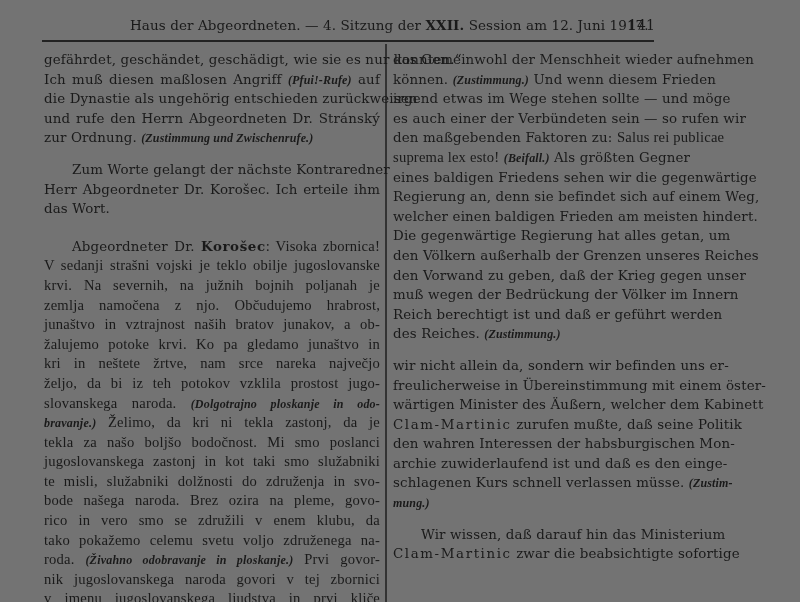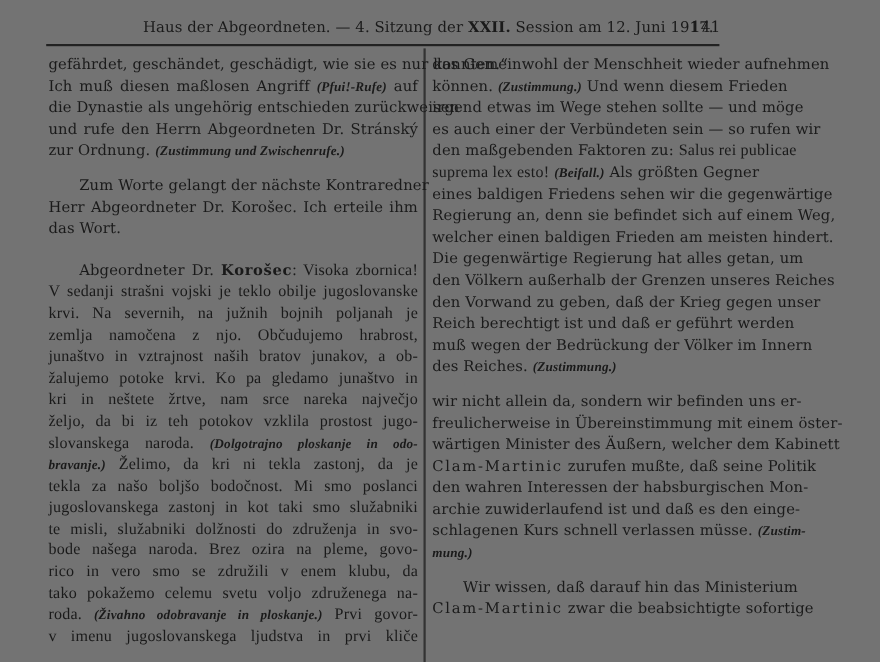--- a/index.html
+++ b/index.html
@@ -164,39 +164,40 @@
     <span class="line roman">željo, da bi iz teh potokov vzklila prostost jugo-</span>
     <span class="line roman"><span>slovanskega naroda.</span> <span class="stage">(Dolgotrajno ploskanje in odo-</span></span>
     <span class="line roman"><span class="stage">bravanje.)</span> <span>Želimo, da kri ni tekla zastonj, da je</span></span>
     <span class="line roman">tekla za našo boljšo bodočnost. Mi smo poslanci</span>
     <span class="line roman">jugoslovanskega zastonj in kot taki smo služabniki</span>
     <span class="line roman">te misli, služabniki dolžnosti do združenja in svo-</span>
     <span class="line roman">bode našega naroda. Brez ozira na pleme, govo-</span>
     <span class="line roman">rico in vero smo se združili v enem klubu, da</span>
     <span class="line roman">tako pokažemo celemu svetu voljo združenega na-</span>
     <span class="line roman"><span>roda.</span> <span class="stage">(Živahno odobravanje in ploskanje.)</span> <span>Prvi govor-</span></span>
+    <span class="line roman">nik jugoslovanskega naroda govori v tej zbornici</span>
     <span class="line roman">v imenu jugoslovanskega ljudstva in prvi kliče</span>
 
   </div>
 
   <div class="column col-right">
     <span class="line fraktur">das Gemeinwohl der Menschheit wieder aufnehmen</span>
     <span class="line fraktur"><span>können.</span> <span class="stage">(Zustimmung.)</span> <span>Und wenn diesem Frieden</span></span>
     <span class="line fraktur">irgend etwas im Wege stehen sollte — und möge</span>
     <span class="line fraktur">es auch einer der Verbündeten sein — so rufen wir</span>
     <span class="line fraktur"><span>den maßgebenden Faktoren zu:</span> <span class="roman">Salus rei publicae</span></span>
     <span class="line fraktur"><span class="roman">suprema lex esto!</span> <span class="stage">(Beifall.)</span> <span>Als größten Gegner</span></span>
     <span class="line fraktur">eines baldigen Friedens sehen wir die gegenwärtige</span>
     <span class="line fraktur">Regierung an, denn sie befindet sich auf einem Weg,</span>
     <span class="line fraktur">welcher einen baldigen Frieden am meisten hindert.</span>
     <span class="line fraktur">Die gegenwärtige Regierung hat alles getan, um</span>
     <span class="line fraktur">den Völkern außerhalb der Grenzen unseres Reiches</span>
     <span class="line fraktur">den Vorwand zu geben, daß der Krieg gegen unser</span>
+    <span class="line fraktur">muß wegen der Bedrückung der Völker im Innern</span>
     <span class="line fraktur">Reich berechtigt ist und daß er geführt werden</span>
-    <span class="line fraktur">muß wegen der Bedrückung der Völker im Innern</span>
     <span class="line fraktur last"><span>des Reiches.</span> <span class="stage">(Zustimmung.)</span></span>
 
     <span class="gap"></span>
 
     <span class="line fraktur">wir nicht allein da, sondern wir befinden uns er-</span>
     <span class="line fraktur">freulicherweise in Übereinstimmung mit einem öster-</span>
     <span class="line fraktur">wärtigen Minister des Äußern, welcher dem Kabinett</span>
     <span class="line fraktur"><span class="spaced">Clam-Martinic</span> <span>zurufen mußte, daß seine Politik</span></span>
     <span class="line fraktur">den wahren Interessen der habsburgischen Mon-</span>
     <span class="line fraktur">archie zuwiderlaufend ist und daß es den einge-</span>

